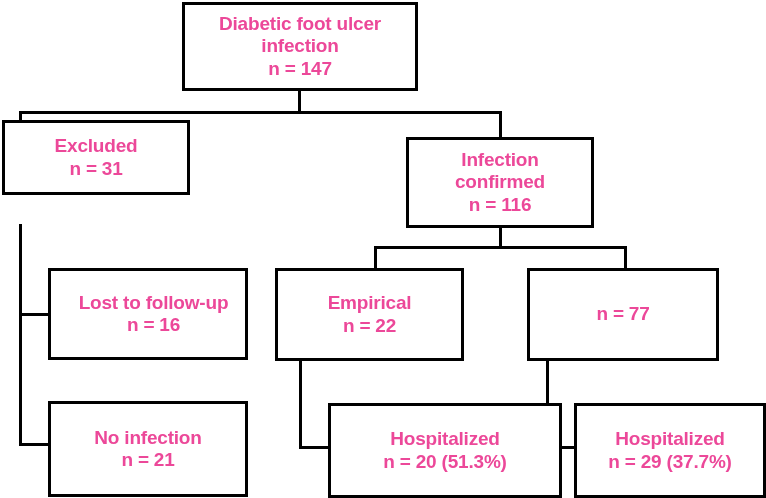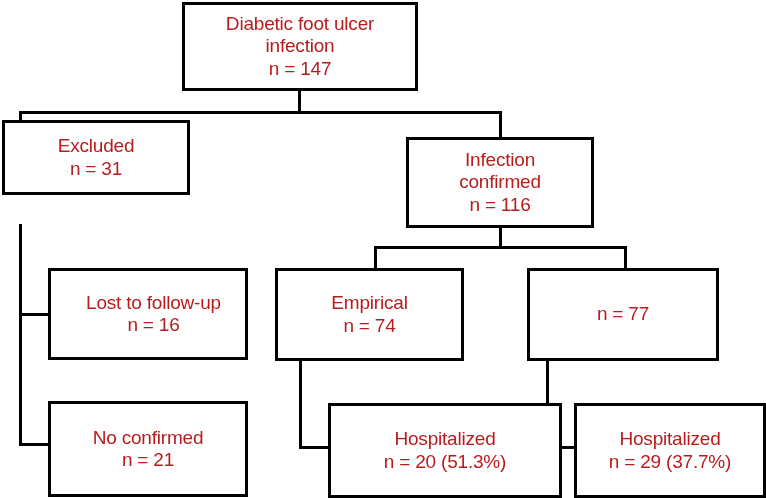--- a/index.html
+++ b/index.html
@@ -22,22 +22,22 @@
     box-sizing: border-box;
     border: 3px solid #000000;
     background: #ffffff;
     display: flex;
     flex-direction: column;
     align-items: center;
     justify-content: center;
     z-index: 3;
   }
   .box .line {
-    font-weight: normal;
-    color: #b91c1c;
+    font-weight: bold;
+    color: #ec4899;
     font-size: 19px;
     line-height: 1.18;
     text-align: left;
     white-space: nowrap;
     letter-spacing: -0.2px;
   }
   .conn {
     position: absolute;
     background: #000000;
     z-index: 1;
@@ -86,27 +86,27 @@
     <div class="line">confirmed</div>
     <div class="line">n = 116</div>
   </div>
 
   <div class="box" style="left:48px; top:268px; width:200px; height:92px;padding-left:11px;">
     <div class="line">Lost to follow-up</div>
     <div class="line">n = 16</div>
   </div>
 
   <div class="box" style="left:48px; top:401px; width:200px; height:96px;">
-    <div class="line">No confirmed</div>
+    <div class="line">No infection</div>
     <div class="line">n = 21</div>
   </div>
 
   <div class="box" style="left:275px; top:268px; width:189px; height:93px;">
     <div class="line">Empirical</div>
-    <div class="line">n = 74</div>
+    <div class="line">n = 22</div>
   </div>
 
   <div class="box" style="left:527px; top:268px; width:192px; height:93px;">
     <div class="line">n = 77</div>
   </div>
 
   <div class="box" style="left:328px; top:403px; width:234px; height:95px;">
     <div class="line">Hospitalized</div>
     <div class="line">n = 20 (51.3%)</div>
   </div>

